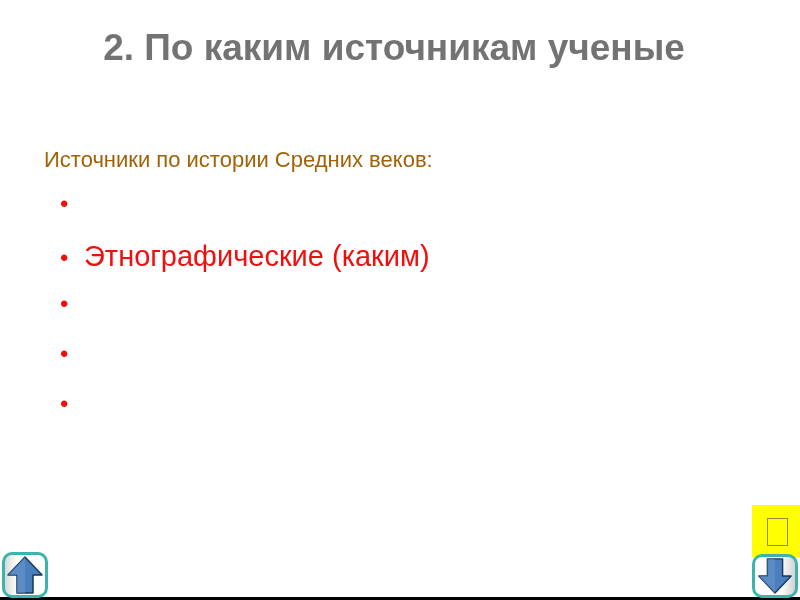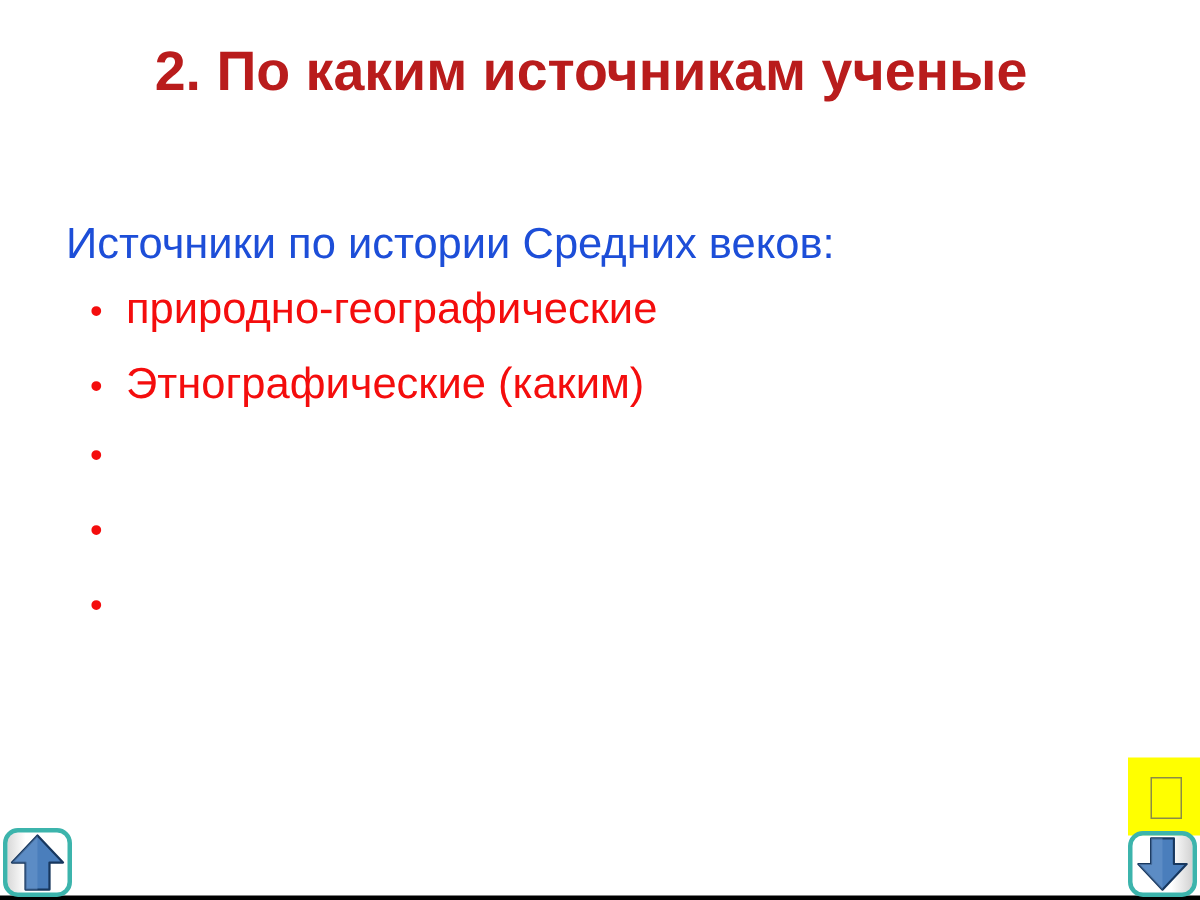--- a/index.html
+++ b/index.html
@@ -10,28 +10,28 @@
     overflow:hidden;
     font-family:"Liberation Sans", sans-serif;
   }
   .title{
     position:absolute;
     top:22px;left:0;right:12px;
     text-align:center;
     font-weight:bold;
     font-size:37px;
     line-height:51px;
-    color:#b91c1c;
+    color:#737373;
     letter-spacing:0px;
   }
   .body-intro{
     position:absolute;
     top:147px;left:44px;
-    font-size:29px;
-    color:#1d4ed8;
+    font-size:22px;
+    color:#a16207;
   }
   .bullet-list{
     position:absolute;
     top:190px;left:60px;
     margin:0;padding:0;
     list-style:none;
   }
   .bullet-item{
     display:flex;
     align-items:baseline;
@@ -94,21 +94,20 @@
   <div class="title">
     <div>2. По каким источникам ученые</div>
   </div>
 
   <div class="body-intro">Источники по истории Средних веков:</div>
 
   <ul class="bullet-list">
 
       <li class="bullet-item">
         <span class="bullet-marker">•</span>
-        <span>природно-географические</span>
       </li>
 
       <li class="bullet-item">
         <span class="bullet-marker">•</span>
         <span>Этнографические (каким)</span>
       </li>
 
       <li class="bullet-item">
         <span class="bullet-marker">•</span>
       </li>

